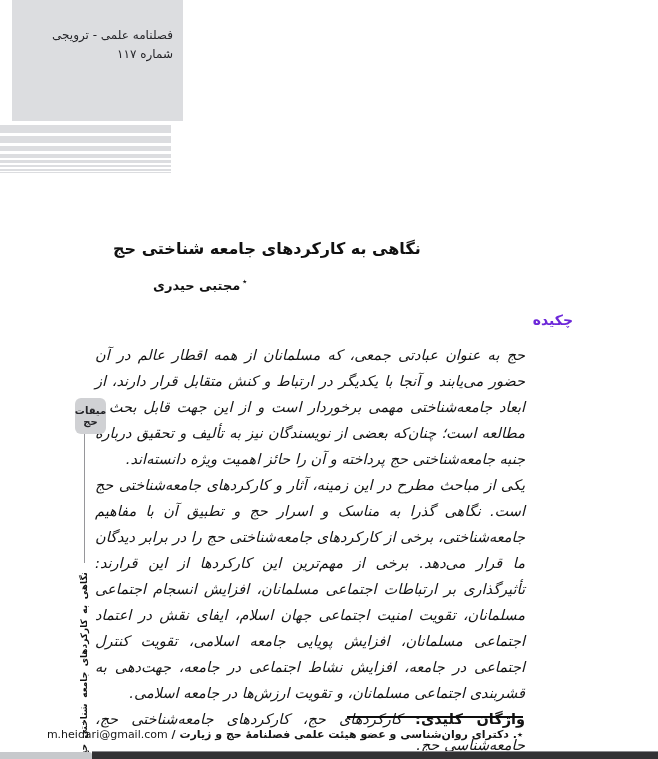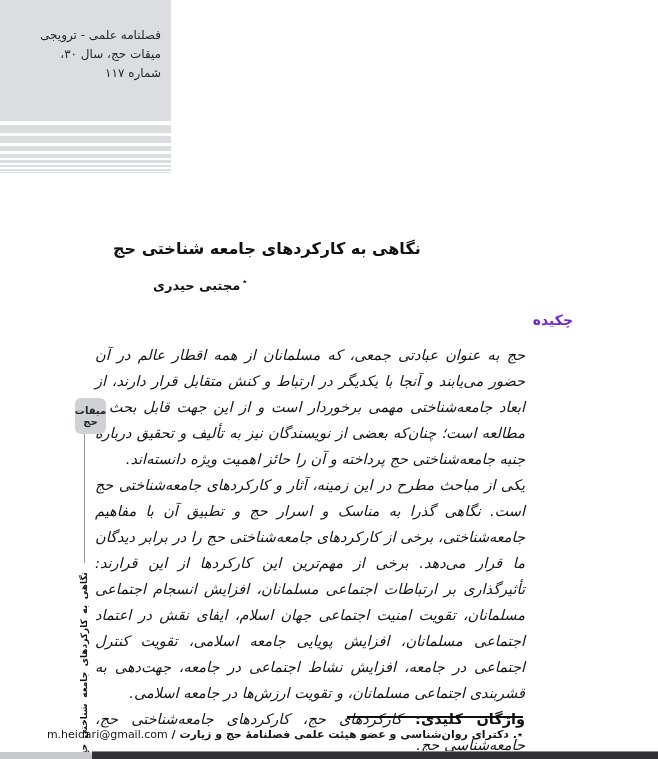--- a/index.html
+++ b/index.html
@@ -6,21 +6,21 @@
   #page{
     position:relative;
     width:658px;height:759px;
     background:#ffffff;
     overflow:hidden;
     font-family:"DejaVu Sans", sans-serif;
     color:#1a1a1a;
   }
   
   .info-block{
-    position:absolute;left:0;top:0;width:171px;height:121px;
+    position:absolute;left:12px;top:0;width:171px;height:121px;
     background:#dcdde0;
     box-sizing:border-box;
     padding:26px 10px 0 0;
     direction:rtl;text-align:right;
     font-size:12px;line-height:19px;color:#26262a;
   }
   .stripes{position:absolute;left:0;top:125px;width:171px;}
   .stripes div{background:#dcdde0;width:100%;}
   .stripes div:nth-child(1){height:8px;margin-bottom:3px;}
   .stripes div:nth-child(2){height:7px;margin-bottom:3px;}
@@ -91,21 +91,20 @@
   .bottom-bar .bar-left{position:absolute;left:0;top:1px;width:92px;height:7px;background:#c7c9cc;border-radius:0 3px 0 0;}
   .bottom-bar .bar-dark{position:absolute;left:92px;top:0;width:566px;height:8px;background:#323234;border-top:1px solid #8a8a8e;box-sizing:border-box;}
 </style>
 </head>
 <body>
 
 <div id="page">
 
   <div class="info-block">
     <div>فصلنامه علمی - ترویجی</div>
-    <div>میقات حج، سال ۳۰،</div>
     <div>شماره ۱۱۷</div>
   </div>
   <div class="stripes">
     <div></div>
       <div></div>
       <div></div>
       <div></div>
       <div></div>
       <div></div>
       <div></div>

